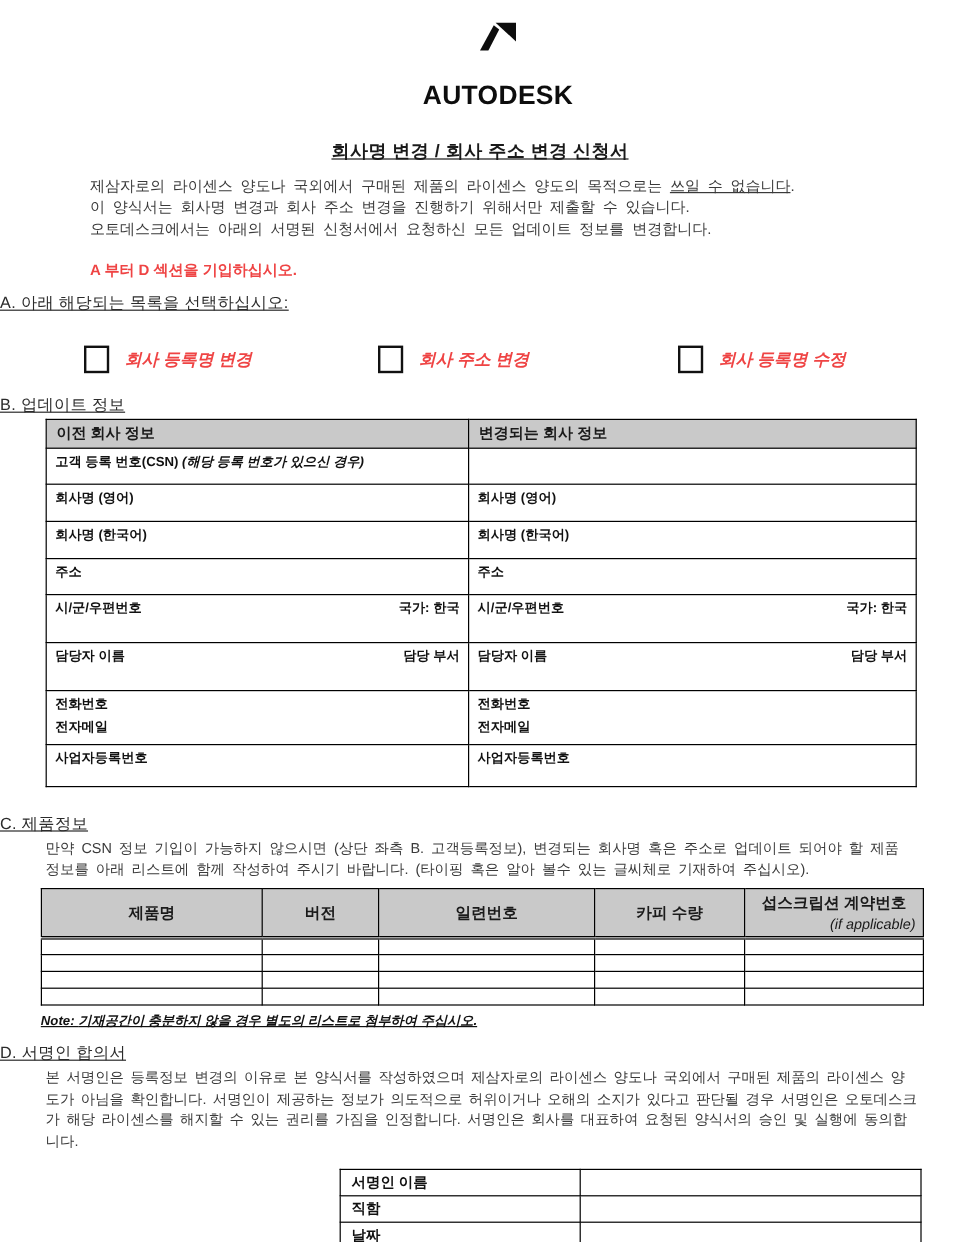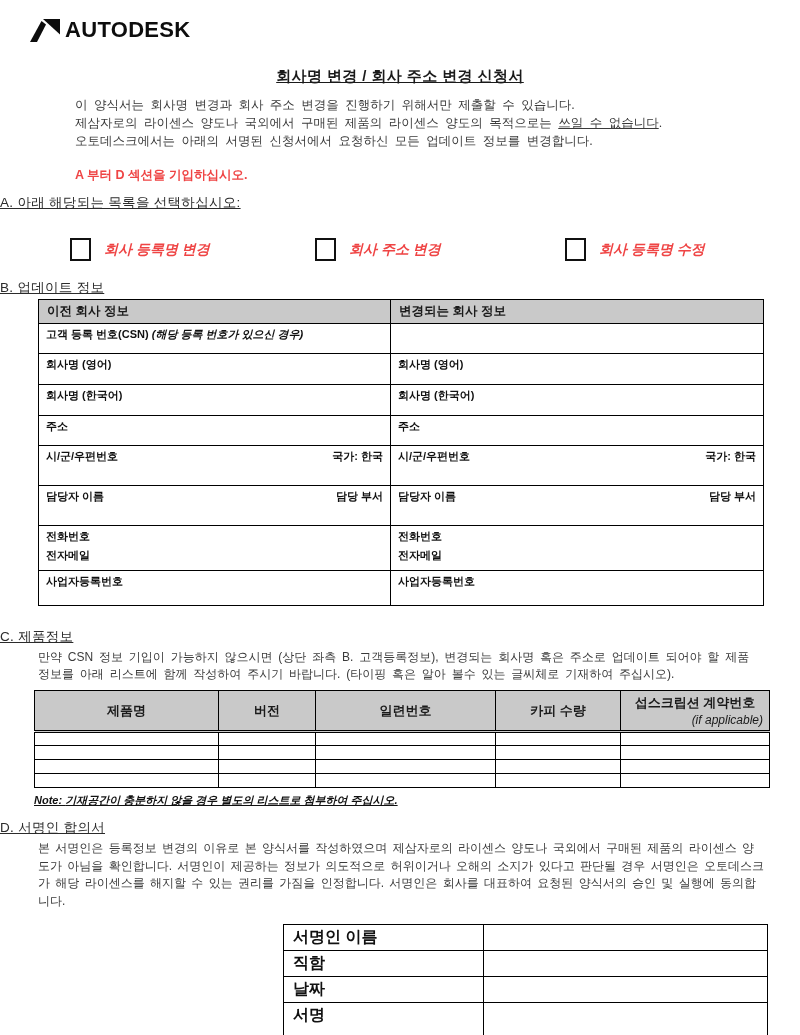--- a/index.html
+++ b/index.html
@@ -5,21 +5,21 @@
   * { margin:0; padding:0; box-sizing:border-box; }
   html,body { background:#fff; }
   body {
     width:800px; height:1035px; overflow:hidden;
     font-family:"Liberation Sans","DejaVu Sans",sans-serif;
     color:#1a1a1a;
   }
   .page { position:relative; width:800px; height:1035px; background:#fff; }
 
   
-  .logo { display:flex; align-items:center; gap:5px; margin:16px 0 0 30px; }
+  .logo { display:flex; align-items:center; gap:24px; margin:16px 0 0 30px;flex-direction:column; }
   .logo svg { display:block; }
   .logo .brand { font-size:22px; font-weight:bold; letter-spacing:0.3px; color:#0d0d0d; }
 
   
   .title { text-align:center; margin-top:24px; font-size:15px; font-weight:bold;
            text-decoration:underline; letter-spacing:0.4px; }
 
   
   .intro { margin:10px 0 0 75px; width:660px; font-size:12.5px; line-height:18px;
            color:#3a3a3a; word-spacing:3px; }
@@ -69,21 +69,21 @@
                    font-style:italic; font-size:12px; margin-top:1px; }
   .tbl-c td { height:14px; }
   .note-line { margin:5px 0 0 34px; font-size:11px; font-weight:bold; font-style:italic;
                text-decoration:underline; color:#111; }
 
   
   .d-desc { margin:3px 0 0 38px; width:727px; font-size:12px; line-height:17.5px;
             color:#3a3a3a; word-spacing:2px; }
   .tbl-sig { margin:14px 0 0 283px; width:484px; table-layout:fixed; }
   .tbl-sig col.s1 { width:200px; } .tbl-sig col.s2 { width:284px; }
-  .tbl-sig td { font-size:16px; font-weight:bold; padding:2px 9px; color:#111; }
+  .tbl-sig td { font-size:12px; font-weight:bold; padding:2px 9px; color:#111; }
   .tbl-sig .r20 { height:20px; } .tbl-sig .r18 { height:18px; }
   .tbl-sig .r17 { height:17px; } .tbl-sig .r34 { height:34px; }
 </style>
 </head>
 <body>
 
 <div class="page">
 
   <div class="logo">
     <span>
@@ -91,22 +91,22 @@
         <path d="M0 26 L11.5 5 L16 8.5 L7 26 Z" fill="#0d0d0d"></path>
         <path d="M13 3 L30 3 L30 18.5 Z" fill="#0d0d0d"></path>
       </svg>
     </span>
     <span class="brand">AUTODESK</span>
   </div>
 
   <div class="title">회사명 변경 / 회사 주소 변경 신청서</div>
 
   <div class="intro">
+    <div><span>제삼자로의 라이센스 양도나 국외에서 구매된 제품의 라이센스 양도의 목적으로는 </span><span class="u">쓰일 수 없습니다</span><span>.</span></div>
     <div>이 양식서는 회사명 변경과 회사 주소 변경을 진행하기 위해서만 제출할 수 있습니다.</div>
-    <div><span>제삼자로의 라이센스 양도나 국외에서 구매된 제품의 라이센스 양도의 목적으로는 </span><span class="u">쓰일 수 없습니다</span><span>.</span></div>
     <div>오토데스크에서는 아래의 서명된 신청서에서 요청하신 모든 업데이트 정보를 변경합니다.</div>
   </div>
   <div class="instruction">A 부터 D 섹션을 기입하십시오.</div>
 
   <div class="sec-heading sec-a">A. 아래 해당되는 목록을 선택하십시오:</div>
   <div class="checkbox-row">
     <div class="cb-item p0">
       <span class="cb-box"></span>
       <span class="cb-label">회사 등록명 변경</span>
     </div>

